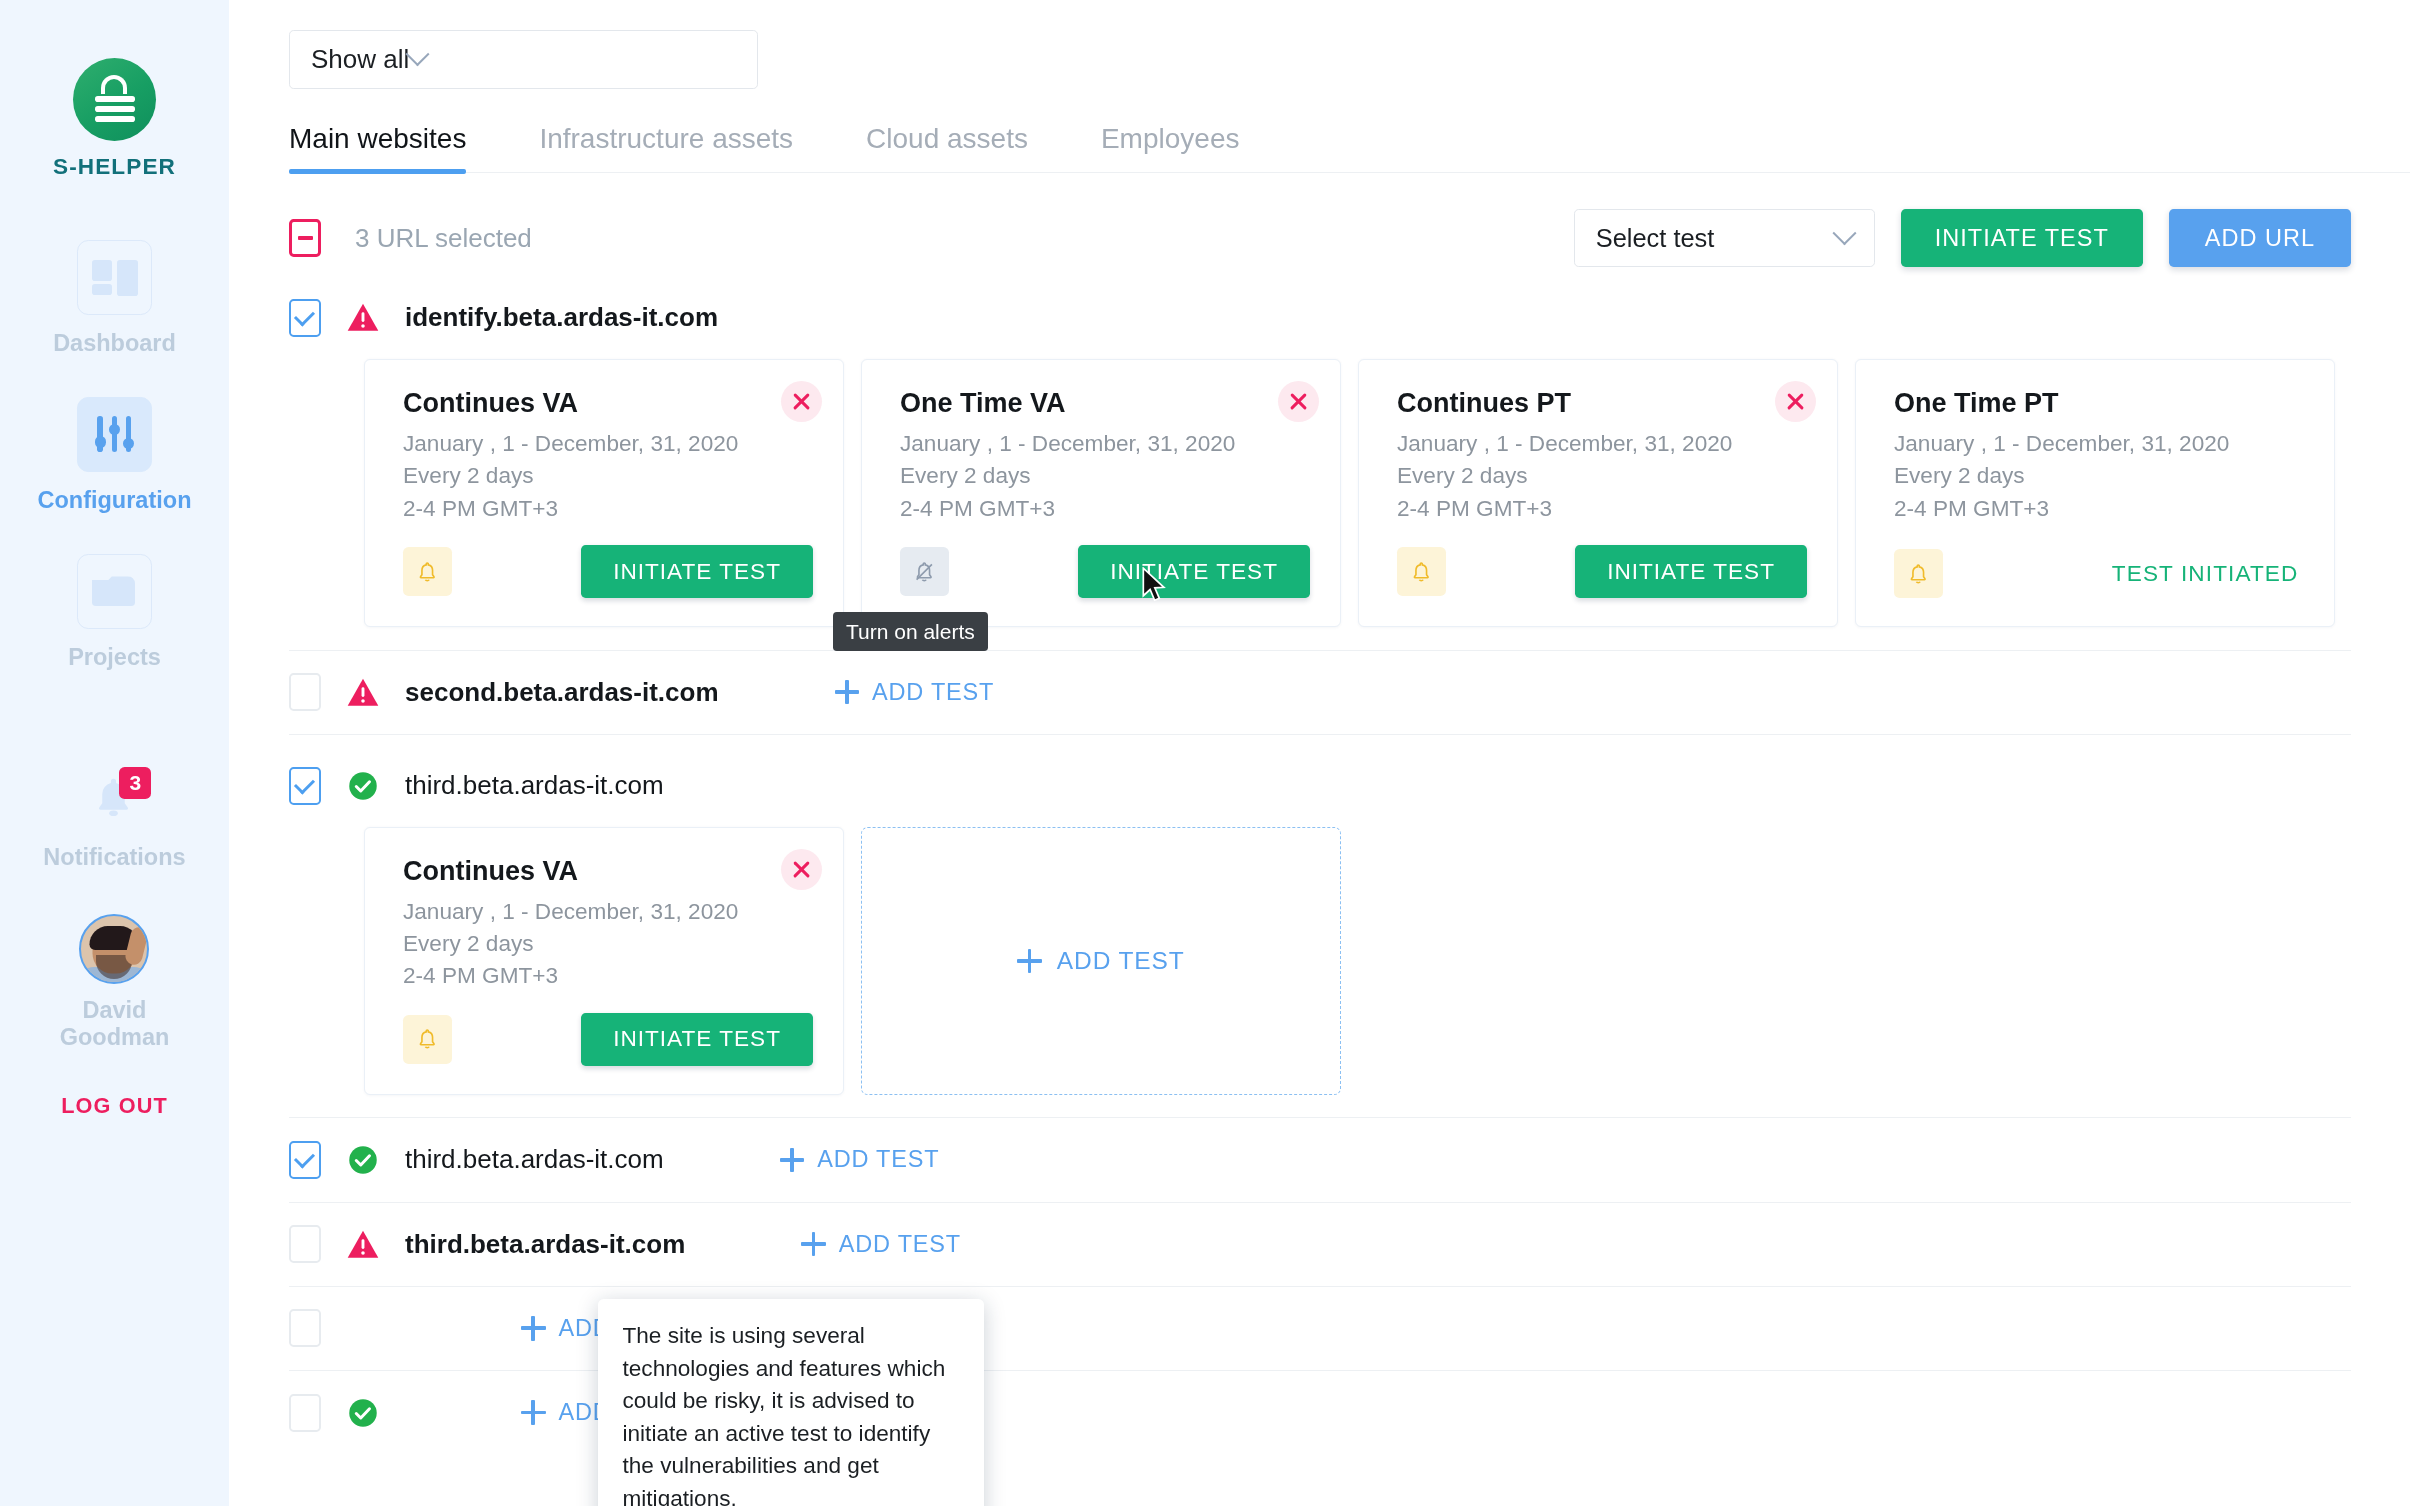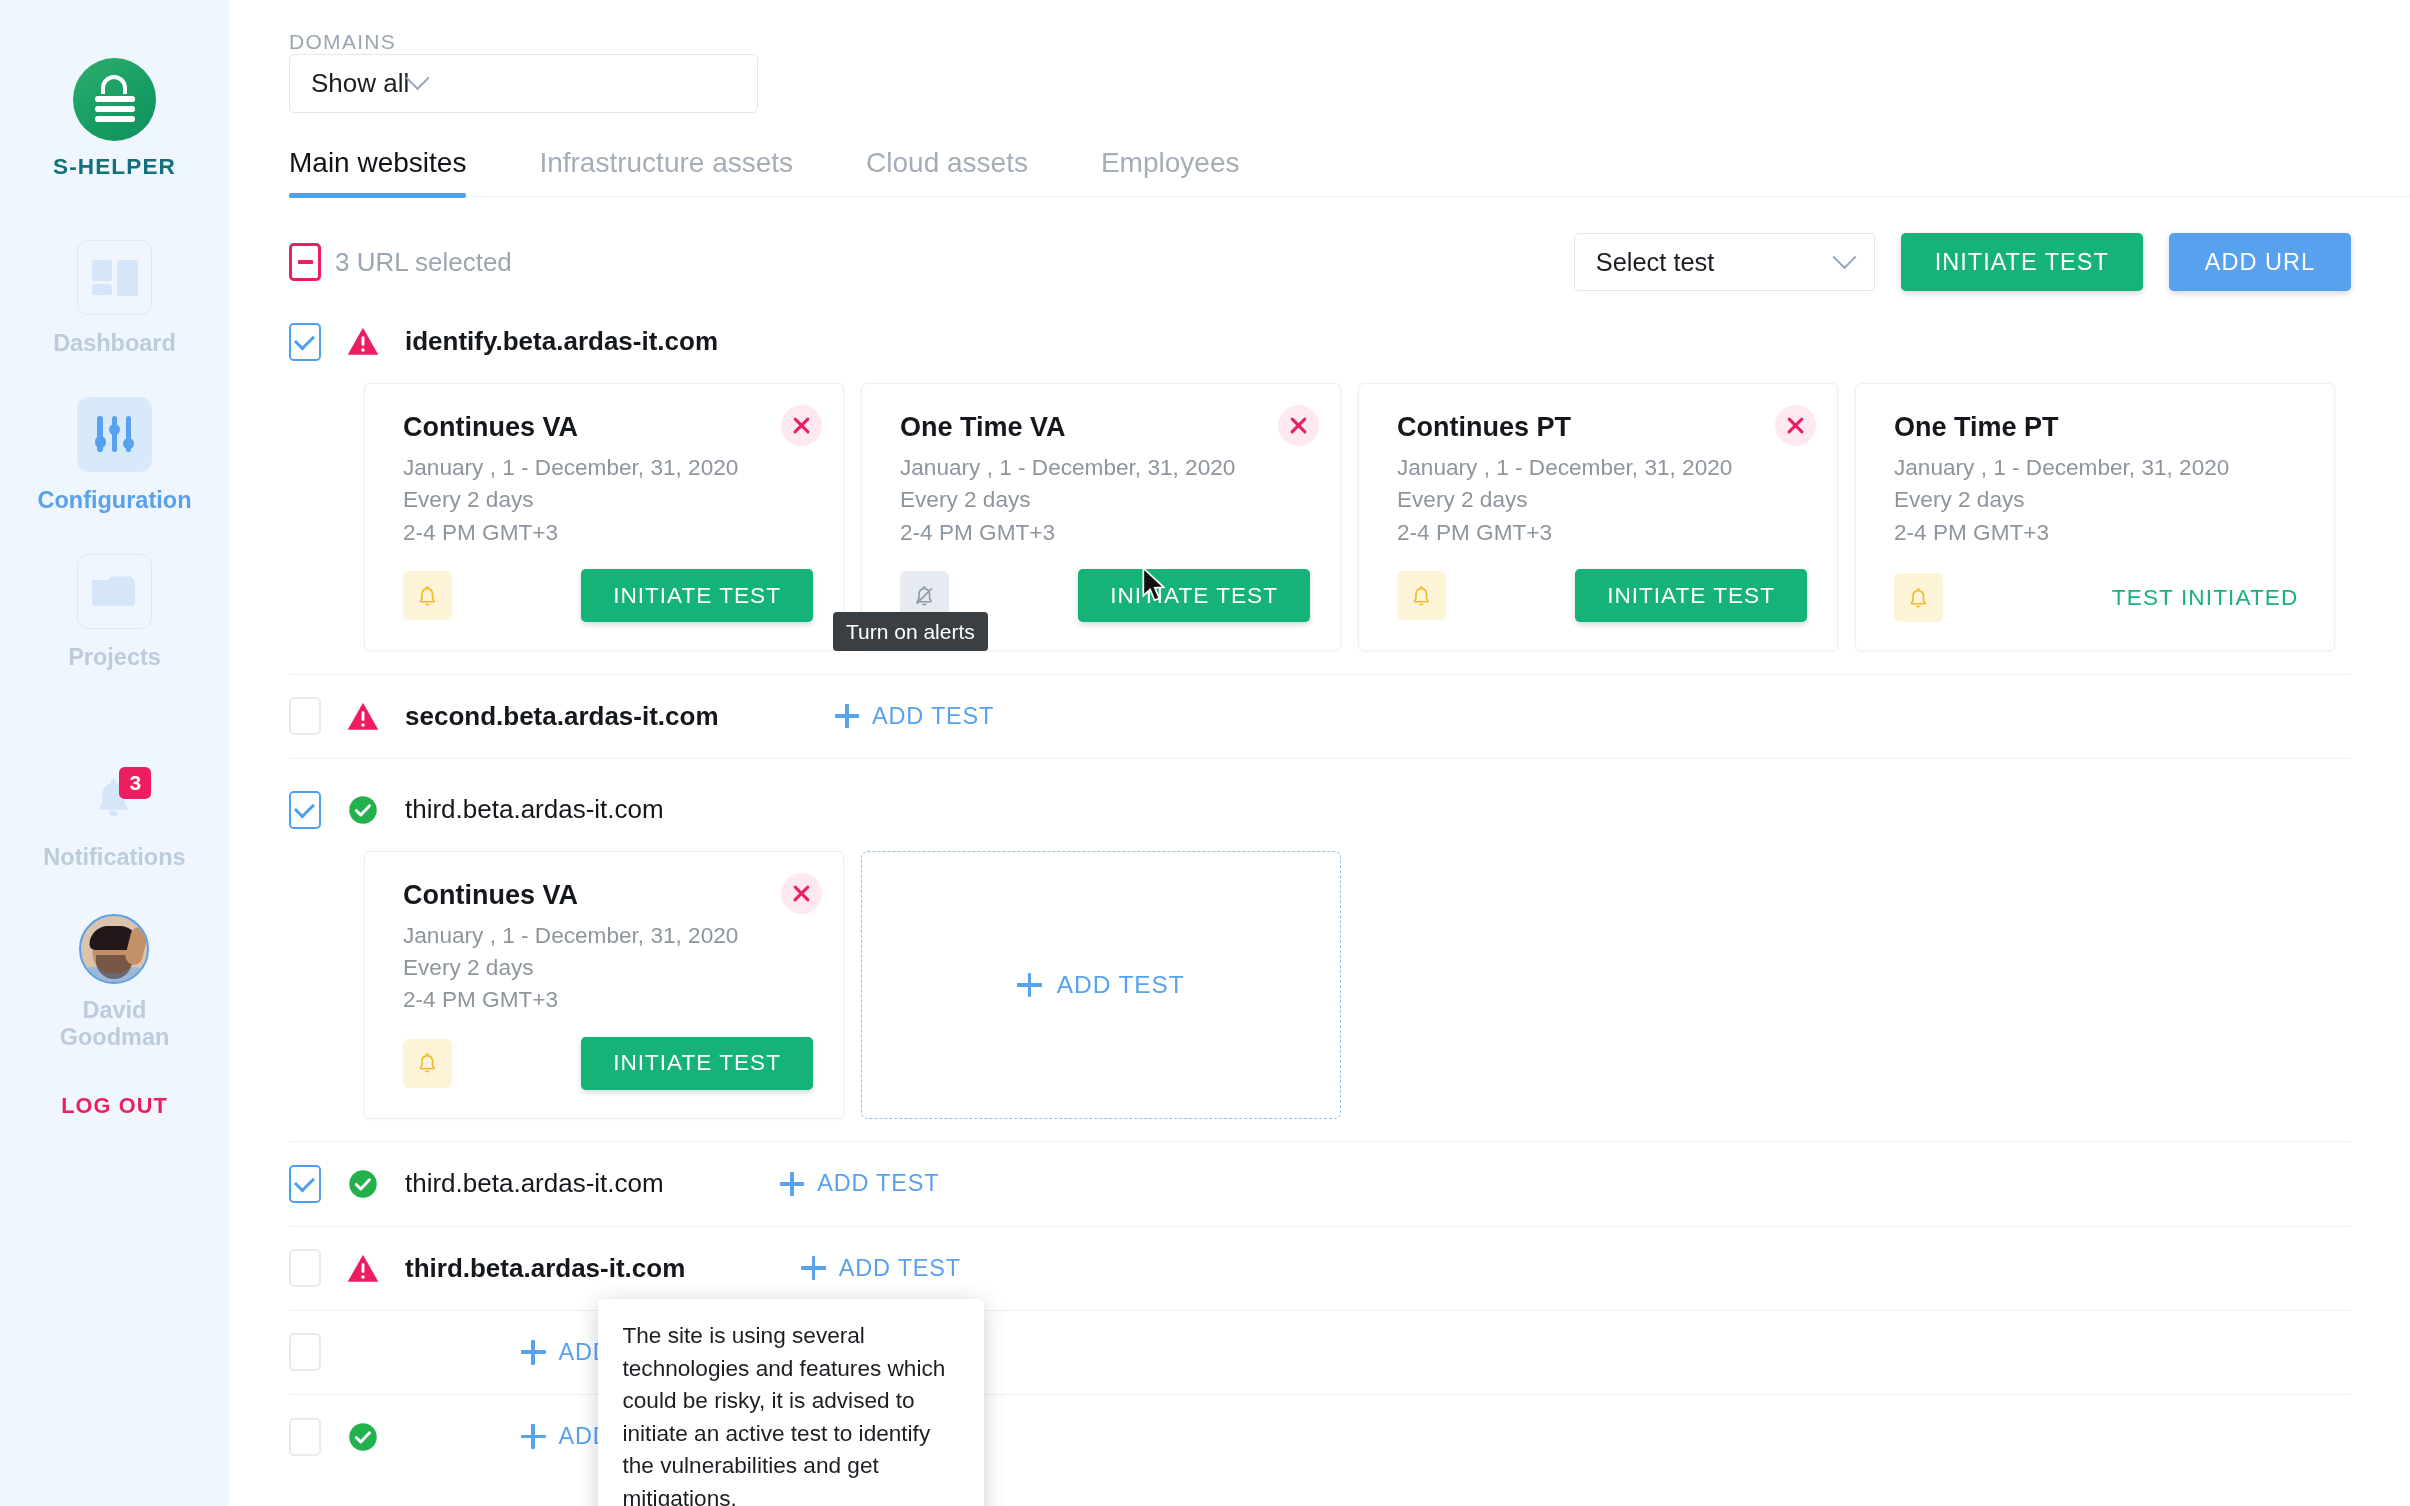--- a/index.html
+++ b/index.html
@@ -147,21 +147,21 @@
   }
   .tab.active { color: #101418; }
   .tab.active::after {
     content: ""; position: absolute; left: 0; right: 0; bottom: -1.9px;
     height: 4.7px; background: #4d9ff0; border-radius: 1.9px;
   }
 
   .toolbar {
     margin: 36px 60px 0 60px; display: flex; align-items: center; justify-content: space-between;
   }
-  .toolbar-left { display: flex; align-items: center; gap: 14px; }
+  .toolbar-left { display: flex; align-items: center; gap: 34px; }
   .cb-indeterminate {
     width: 32px; height: 38px; border: 3.8px solid #ed1e5f; border-radius: 4.7px;
     display: flex; align-items: center; justify-content: center; cursor: pointer;
   }
   .cb-indeterminate i { width: 15px; height: 4.7px; background: #ed1e5f; border-radius: 0.9px; display:block; }
   .sel-count { font-size: 26px; color: #9aa6b2; }
 
   .toolbar-right { display: flex; align-items: center; gap: 26px; }
   .select-test {
     width: 301px; height: 58px; border: 0.9px solid #e3e7ec; border-radius: 4.7px;
@@ -343,21 +343,20 @@
         <div>Goodman</div>
       </div>
     </div>
 
     <div class="logout">LOG OUT</div>
   </aside>
 
   <section class="main">
 
     <div class="header">
-      <div class="domains-label">DOMAINS</div>
       <div class="select-box">
         <span>Show all</span>
         <span class="chev"></span>
       </div>
     </div>
 
     <div class="tabs">
       <div class="tab active">Main websites</div>
       <div class="tab">Infrastructure assets</div>
       <div class="tab">Cloud assets</div>

